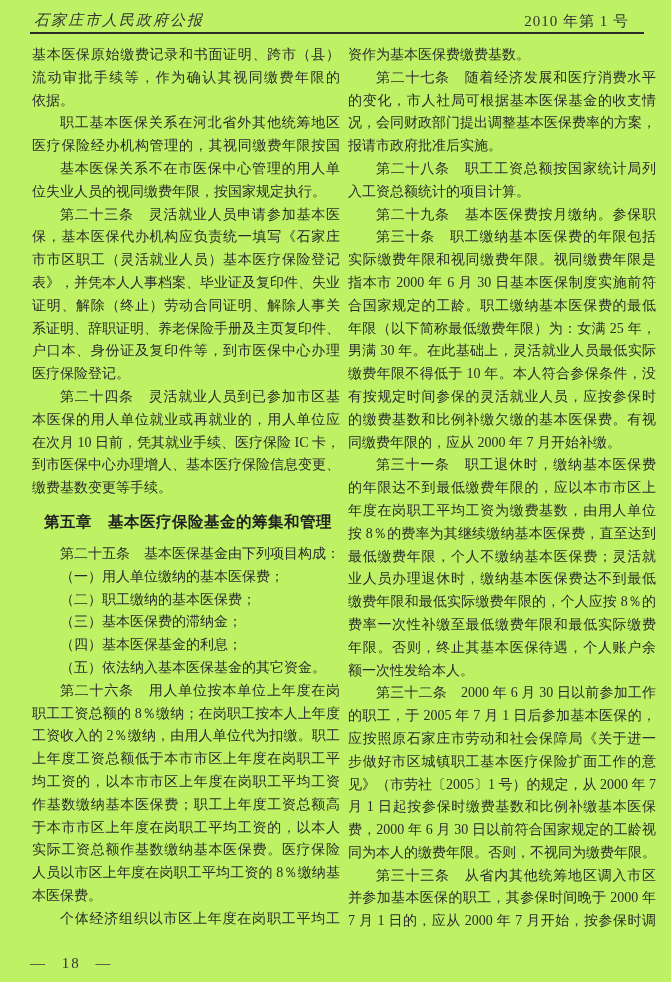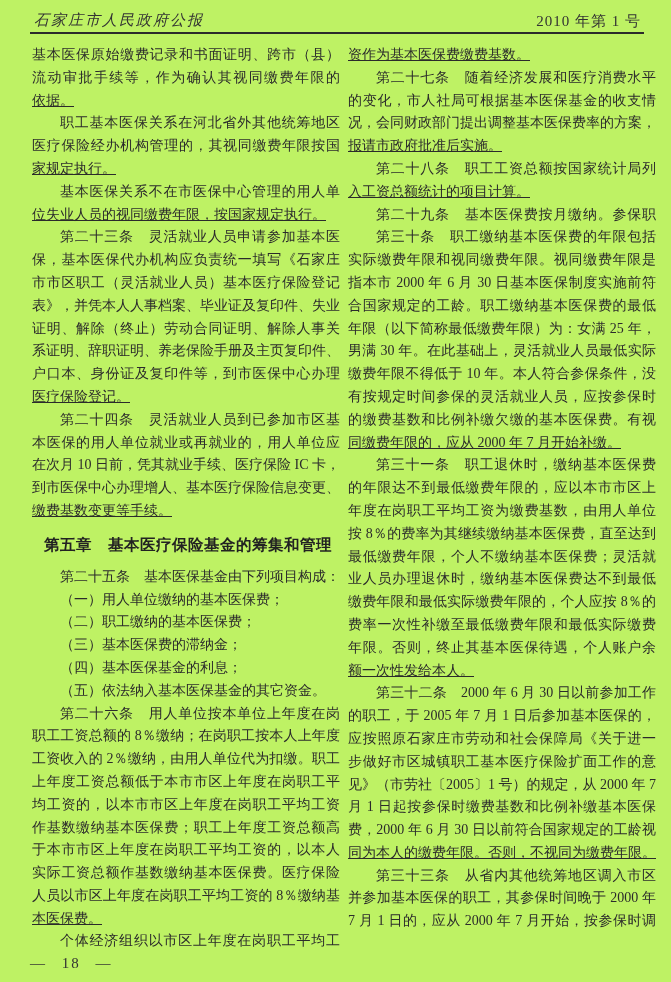--- a/index.html
+++ b/index.html
@@ -22,21 +22,21 @@
     left: 34px;
     top: 11px;
     font-size: 15px;
     font-style: italic;
     letter-spacing: 2px;
     color: #333333;
     white-space: nowrap;
   }
   .issue-number {
     position: absolute;
-    right: 30px;
+    right: 42px;
     top: 12px;
     font-size: 15px;
     letter-spacing: 1px;
     color: #333333;
     white-space: nowrap;
   }
   .header-rule {
     position: absolute;
     left: 30px;
     right: 27px;
@@ -55,21 +55,21 @@
   .line {
     font-size: 14px;
     line-height: 22.8px;
     text-align: justify;
     text-align-last: justify;
     text-justify: inter-ideograph;
     white-space: normal;
     overflow: hidden;
   }
   .k-start { text-indent: 2em; }
-  .k-end   { text-align-last: left; text-decoration: underline; }
+  .k-end   { text-align-last: left; }
   .k-se    { text-indent: 2em; text-align-last: left; }
   .k-heading {
     font-family: "Liberation Sans", "DejaVu Sans", sans-serif;
     font-weight: 700;
     font-size: 15.5px;
     line-height: 24px;
     margin: 10px 0 9px 0;
     padding-left: 12px;
     text-align: center;
     text-align-last: left;
@@ -99,21 +99,20 @@
   <div class="issue-number">2010 年第 1 号</div>
 
   <div class="header-rule"></div>
 
   <div class="col col-left">
       <div class="line k-mid">基本医保原始缴费记录和书面证明、跨市（县）</div>
       <div class="line k-mid">流动审批手续等，作为确认其视同缴费年限的</div>
       <div class="line k-end">依据。</div>
       <div class="line k-start">职工基本医保关系在河北省外其他统筹地区</div>
       <div class="line k-mid">医疗保险经办机构管理的，其视同缴费年限按国</div>
-      <div class="line k-end">家规定执行。</div>
       <div class="line k-start">基本医保关系不在市医保中心管理的用人单</div>
       <div class="line k-end">位失业人员的视同缴费年限，按国家规定执行。</div>
       <div class="line k-start">第二十三条　灵活就业人员申请参加基本医</div>
       <div class="line k-mid">保，基本医保代办机构应负责统一填写《石家庄</div>
       <div class="line k-mid">市市区职工（灵活就业人员）基本医疗保险登记</div>
       <div class="line k-mid">表》，并凭本人人事档案、毕业证及复印件、失业</div>
       <div class="line k-mid">证明、解除（终止）劳动合同证明、解除人事关</div>
       <div class="line k-mid">系证明、辞职证明、养老保险手册及主页复印件、</div>
       <div class="line k-mid">户口本、身份证及复印件等，到市医保中心办理</div>
       <div class="line k-end">医疗保险登记。</div>

